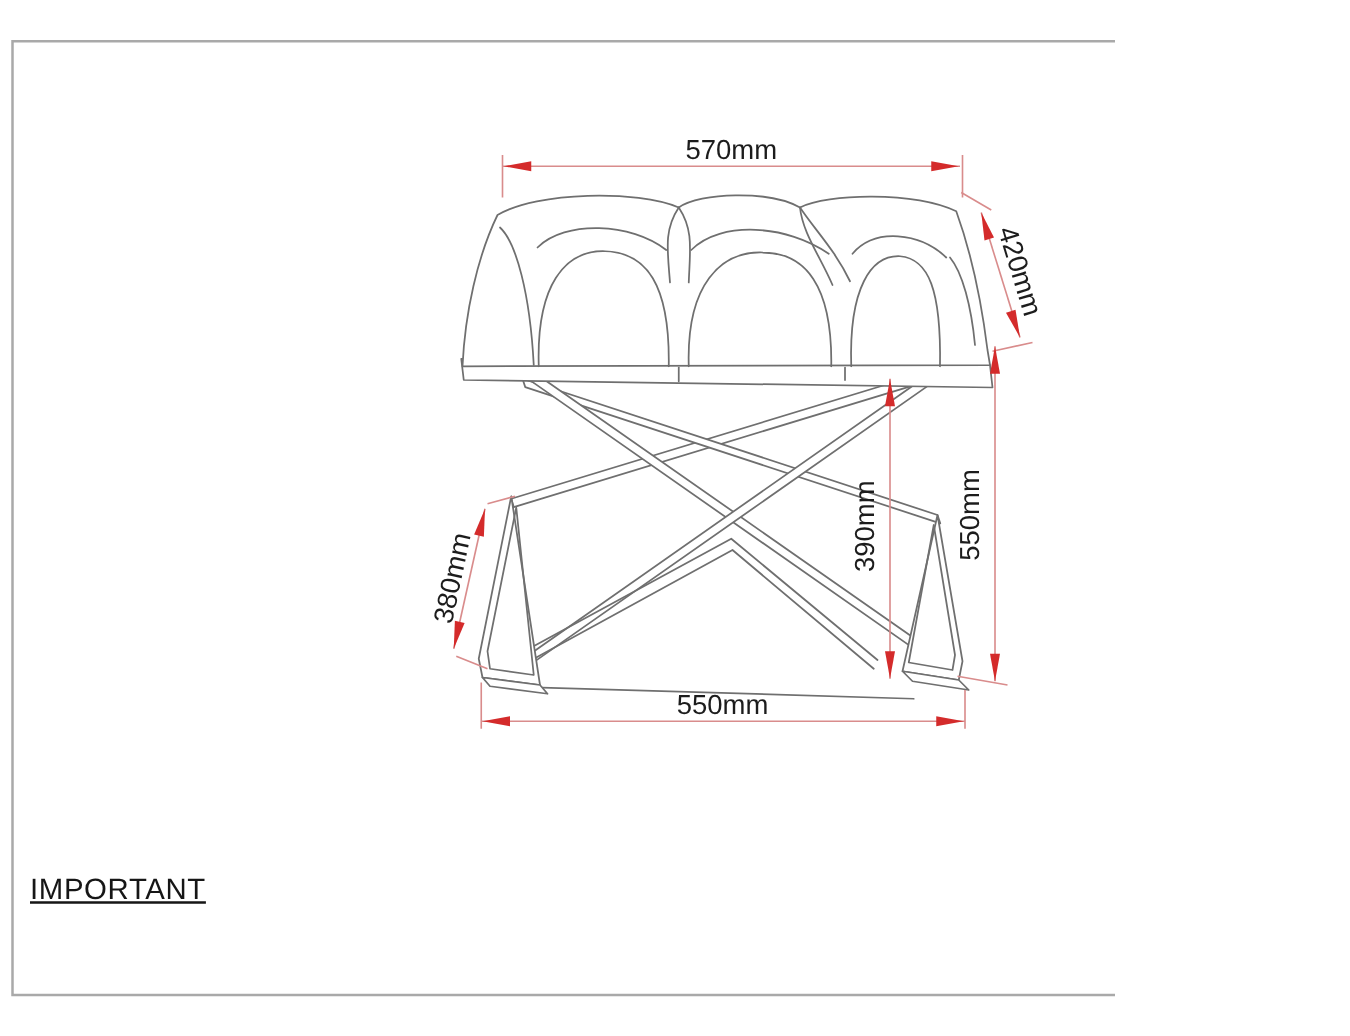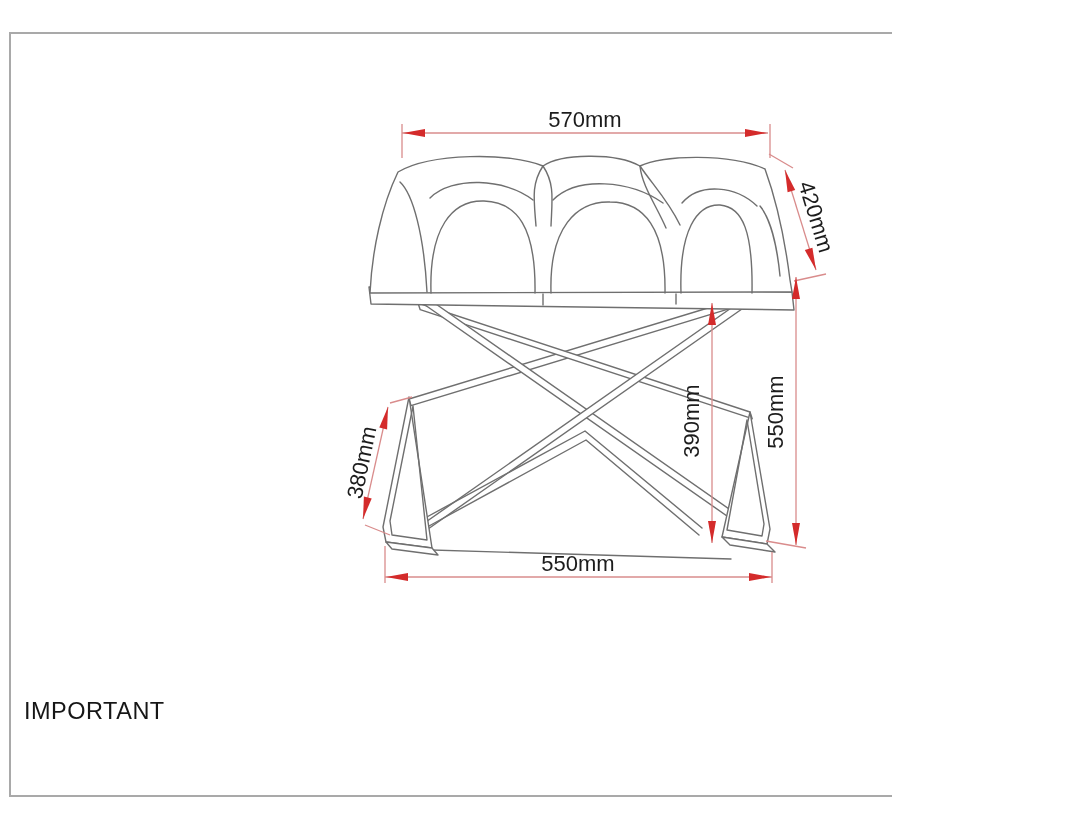--- a/index.html
+++ b/index.html
@@ -8,21 +8,21 @@
   #frame{position:absolute;left:9px;top:32px;width:1065px;height:765px;
          border:2px solid #a9a9a9;box-sizing:border-box;}
   #drawing-svg{position:absolute;left:0;top:0;width:1080px;height:829px;}
   .gray{stroke:#6f6f6f;stroke-width:1.4;fill:none;stroke-linecap:round;stroke-linejoin:round;}
   .grayfill{stroke:#6f6f6f;stroke-width:1.4;fill:#ffffff;stroke-linejoin:round;}
   .dim{stroke:#d98c8c;stroke-width:1.3;fill:none;}
   .arrow{fill:#d42b2b;stroke:none;}
   .dimtext{fill:#1c1c1c;font-family:"Liberation Sans",sans-serif;font-size:22px;}
   #notes{position:absolute;left:24px;top:638px;color:#161616;font-size:23.5px;line-height:29.5px;
          white-space:pre;}
-  #notes .heading{letter-spacing:0.5px;}
+  #notes .heading{letter-spacing:0.5px;text-decoration:underline;}
 </style>
 </head>
 <body>
 
 <div id="sheet">
   <div id="frame"></div>
 
   <svg id="drawing-svg" viewBox="0 0 1080 829">
 
     <g>

